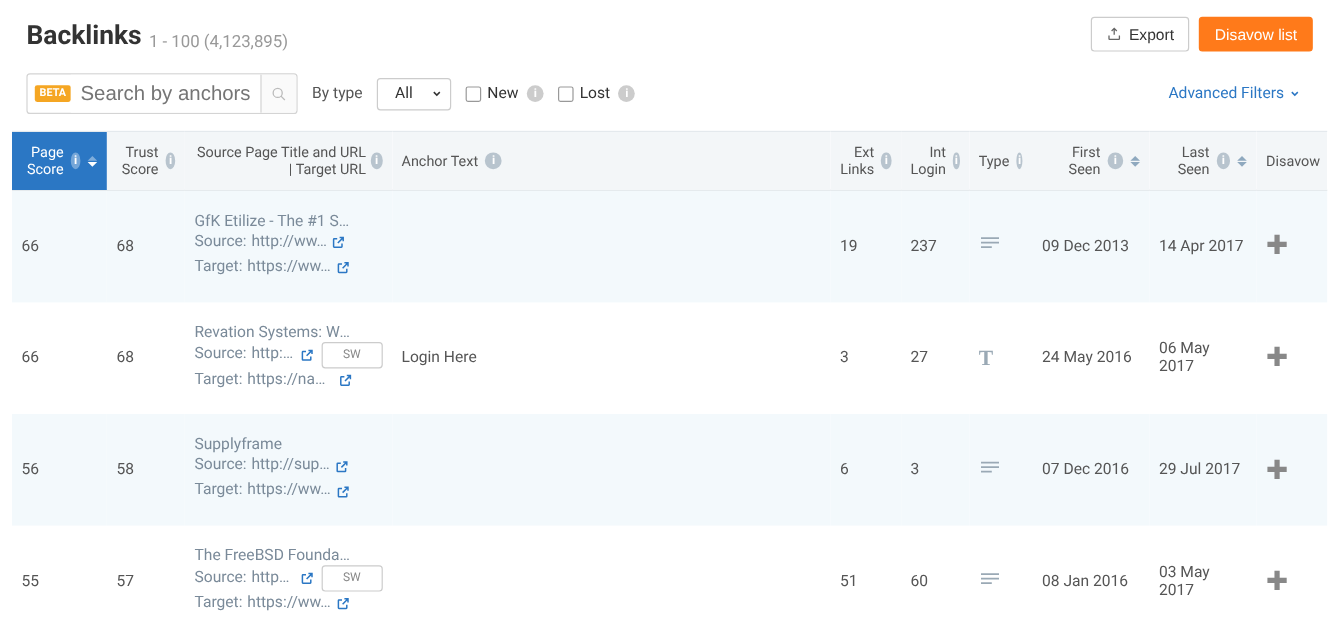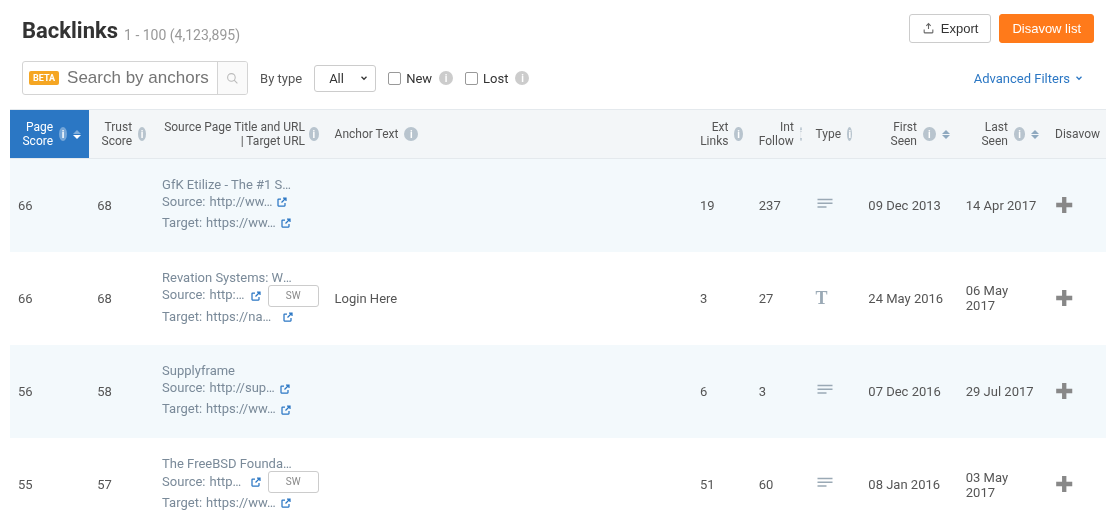--- a/index.html
+++ b/index.html
@@ -151,21 +151,21 @@
           </div>
         </th>
 <th>
           <div class="th-inner">
             <span>Ext Links</span>
             <span class="info-ic">i</span>
           </div>
         </th>
 <th>
           <div class="th-inner">
-            <span>Int Follow</span>
+            <span>Int Login</span>
             <span class="info-ic">i</span>
           </div>
         </th>
 <th>
           <div class="th-inner">
             <span>Type</span>
             <span class="info-ic">i</span>
           </div>
         </th>
 <th>

